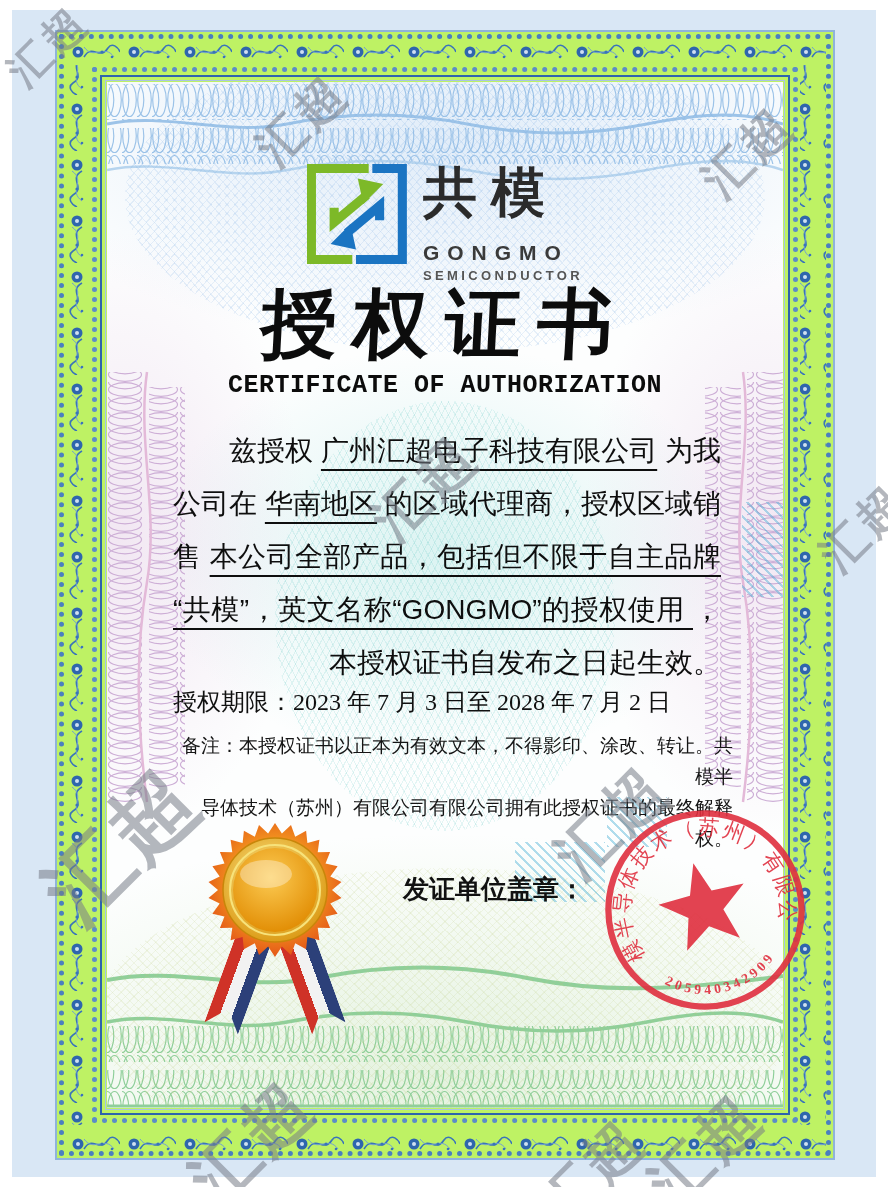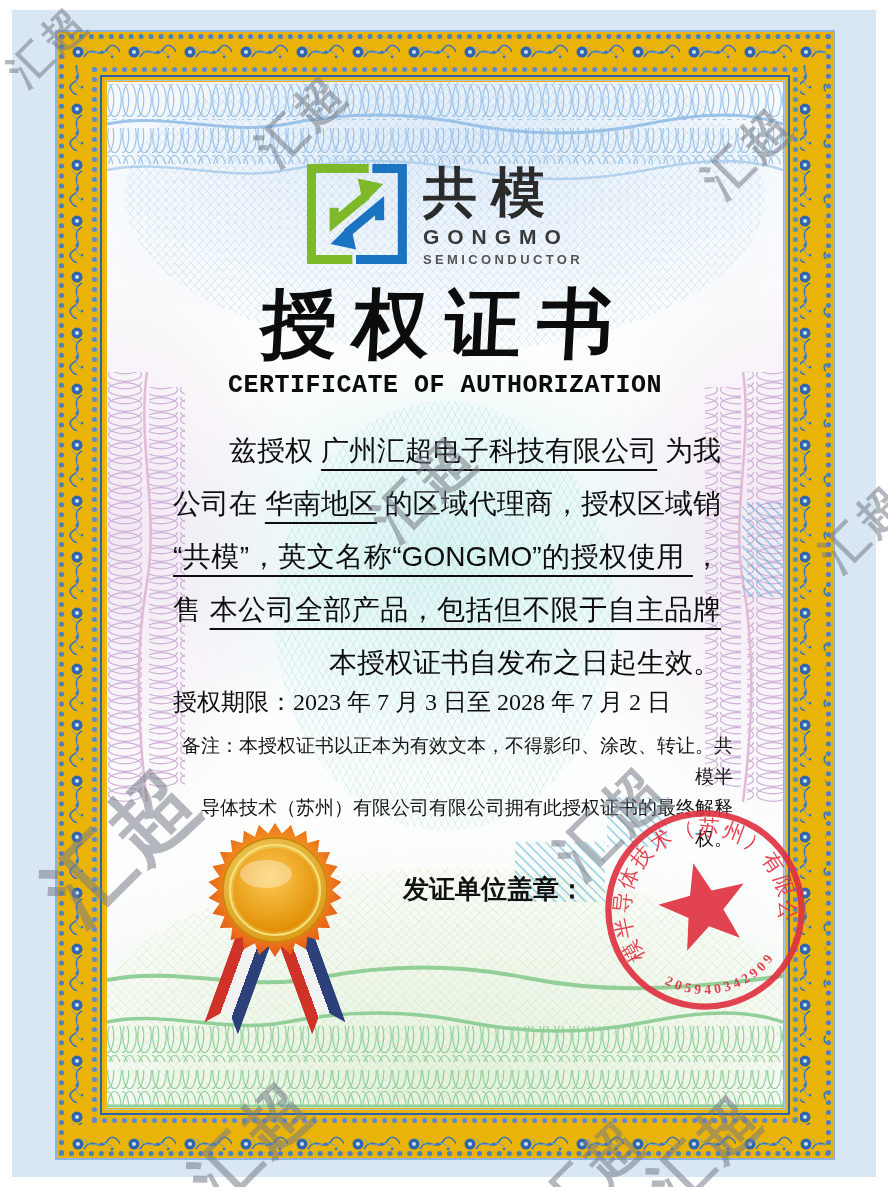--- a/index.html
+++ b/index.html
@@ -1,21 +1,21 @@
 <!DOCTYPE html>
 <html><head>
 <meta charset="utf-8">
 <style>
   html,body{margin:0;padding:0;background:#ffffff;}
   #page{position:relative;width:888px;height:1187px;background:#ffffff;overflow:hidden;
         font-family:"Liberation Sans","DejaVu Sans",sans-serif;}
   
   .mat{position:absolute;left:12px;top:10px;right:12px;bottom:10px;background:#d9e7f5;}
   
-  .cert{position:absolute;left:55px;top:30px;width:780px;height:1130px;background:#eab308;}
+  .cert{position:absolute;left:55px;top:30px;width:780px;height:1130px;background:#bef264;}
   
   .b-outer{position:absolute;inset:0;border:2px solid #8fb3da;}
   .b-dots1{position:absolute;inset:4px;border:5px dotted #4a7fc0;}
   .b-ornate-svg{position:absolute;left:9px;top:9px;}
   .b-dots2{position:absolute;inset:37px;border:5px dotted #5b8cc8;}
   .b-line{position:absolute;inset:45px;border:2px solid #2e64ad;}
   .b-thin{position:absolute;inset:50px;border:1px solid #a9c4e4;}
   
   .interior{position:absolute;inset:52px;overflow:hidden;
     background:
@@ -34,21 +34,21 @@
     background:repeating-linear-gradient(62deg, rgba(60,185,180,.17) 0 1px, transparent 1px 6px),
                repeating-linear-gradient(-62deg, rgba(60,185,180,.17) 0 1px, transparent 1px 6px);}
   .mesh-bottom{left:50%;bottom:-60px;width:700px;height:300px;transform:translateX(-50%);opacity:.6;
     background:repeating-linear-gradient(44deg, rgba(185,200,120,.26) 0 1px, transparent 1px 6px),
                repeating-linear-gradient(-44deg, rgba(185,200,120,.26) 0 1px, transparent 1px 6px);}
   .hatch{position:absolute;background:repeating-linear-gradient(45deg, rgba(60,170,210,.40) 0 2px, transparent 2px 7px);}
   
   .content{position:absolute;inset:52px;z-index:10;}
   .logo{position:absolute;top:82px;left:50%;transform:translateX(-50%);display:flex;align-items:flex-start;gap:16px;}
   .logo-text .cn{font-size:54px;font-weight:800;color:#2b2b2b;letter-spacing:14px;line-height:1.05;white-space:nowrap;}
-  .logo-text .en{font-size:21px;font-weight:700;color:#3a3a3a;letter-spacing:8px;margin-top:4px;}
+  .logo-text .en{font-size:21px;font-weight:700;color:#3a3a3a;letter-spacing:8px;margin-top:20px;}
   .logo-text .sub{font-size:13px;font-weight:700;color:#555;letter-spacing:3.4px;margin-top:3px;}
   .title-cn{position:absolute;top:192px;left:0;width:100%;text-align:center;
     font-family:"DejaVu Serif","Liberation Serif",serif;font-weight:900;font-size:76px;
     letter-spacing:16px;color:#0c0c0c;transform:skewX(-3deg);}
   .title-en{position:absolute;top:289px;left:0;width:100%;text-align:center;
     font-family:"Liberation Mono","DejaVu Sans Mono",monospace;font-weight:700;font-size:25px;
     letter-spacing:.5px;color:#0c0c0c;white-space:nowrap;}
   .body-par{position:absolute;left:66px;top:342px;width:548px;font-size:28px;color:#0e0e0e;}
   .bline{line-height:53px;white-space:nowrap;text-align:right;}
   .bline.just{text-align:justify;text-align-last:justify;white-space:normal;}
@@ -172,22 +172,22 @@
           <div class="sub">SEMICONDUCTOR</div>
         </div>
       </div>
 
       <div class="title-cn">授权证书</div>
       <div class="title-en">CERTIFICATE OF AUTHORIZATION</div>
 
       <div class="body-par">
           <div class="bline just"><span>　　兹授权 </span><span class="useg">广州汇超电子科技有限公司</span><span> 为我</span></div>
           <div class="bline just"><span>公司在 </span><span class="useg">华南地区</span><span> 的区域代理商，授权区域销</span></div>
+          <div class="bline just"><span>售 </span><span class="useg">本公司全部产品，包括但不限于自主品牌</span></div>
           <div class="bline just"><span class="useg">“共模”，英文名称“GONGMO”的授权使用 </span><span>，</span></div>
-          <div class="bline just"><span>售 </span><span class="useg">本公司全部产品，包括但不限于自主品牌</span></div>
           <div class="bline"><span>本授权证书自发布之日起生效。</span></div>
         </div>
 
       <div class="validity">
         <span>授权期限：</span><span>2023 年 7 月 3 日至 2028 年 7 月 2 日</span>
       </div>
 
       <div class="remark">
         <div>备注：本授权证书以正本为有效文本，不得影印、涂改、转让。共模半</div>
         <div>导体技术（苏州）有限公司有限公司拥有此授权证书的最终解释权。</div>

